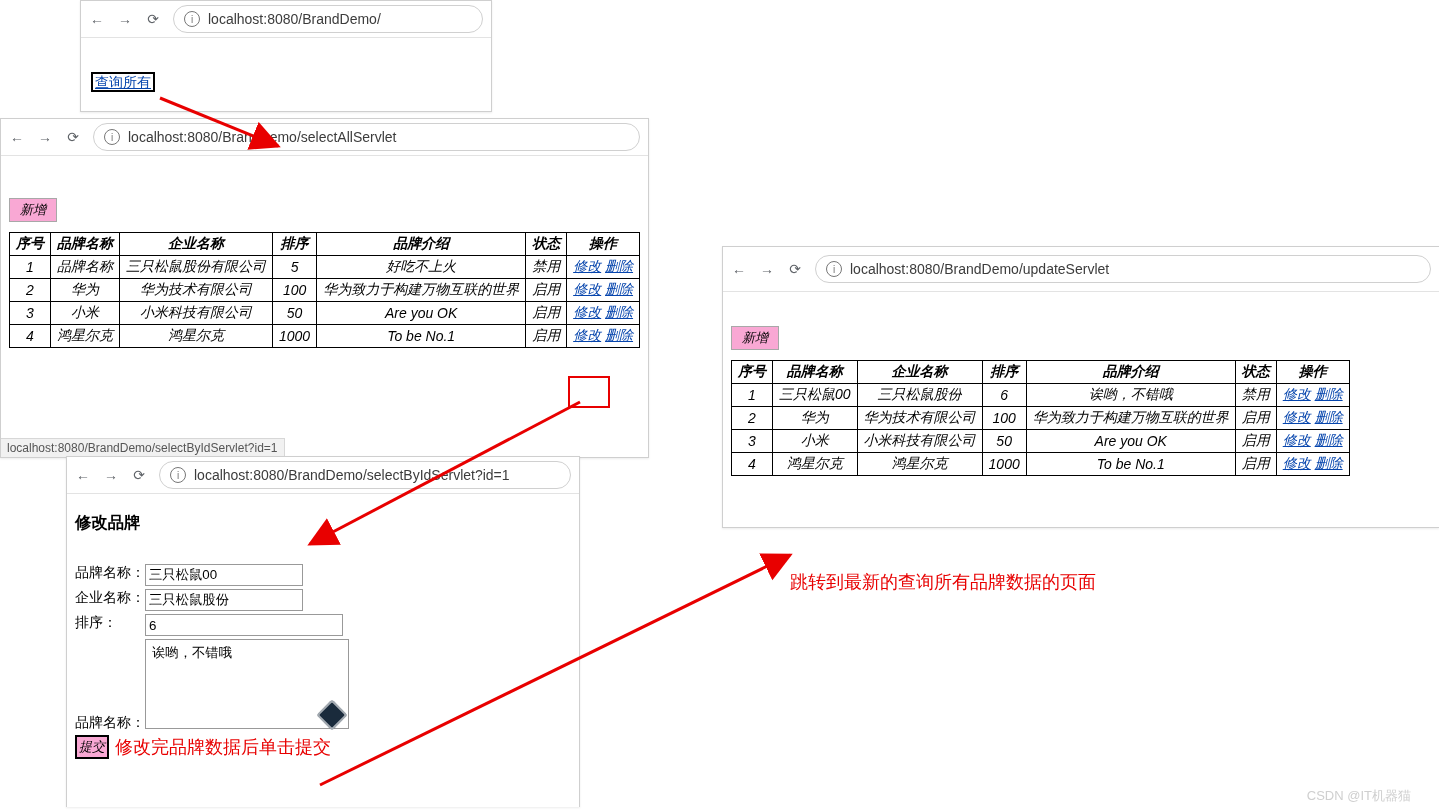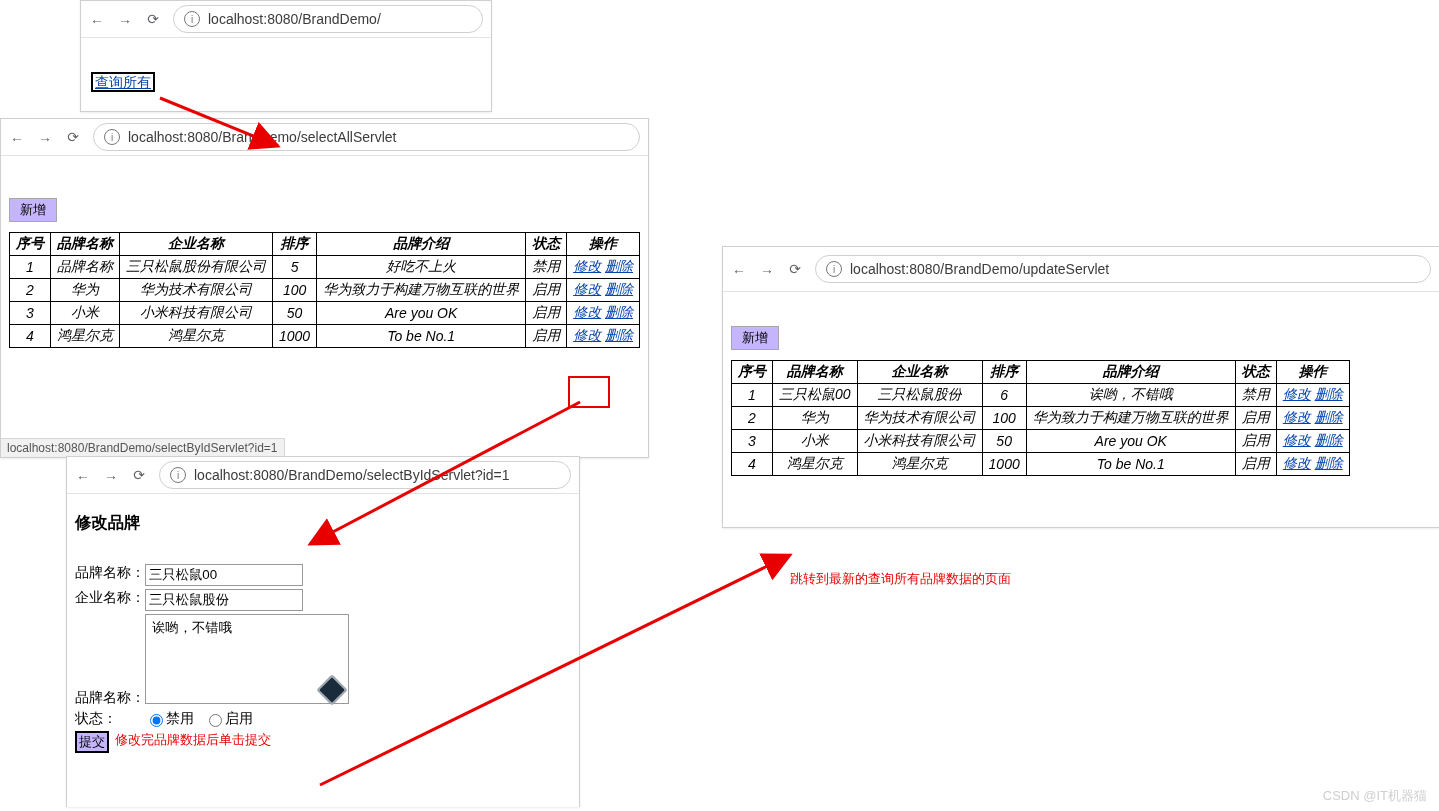--- a/index.html
+++ b/index.html
@@ -60,24 +60,25 @@
   table.data th, table.data td {
     border:1px solid #000;
     padding:2px 6px;
     text-align:center;
     white-space:nowrap;
   }
   a.link { color:#0645ad; text-decoration:underline; }
   .btn {
     display:inline-block;
     border:1px solid #a8a8a8;
-    background:#c4b5fd;
+    background:#f9a8d4;
     padding:2px 10px;
     margin:6px 8px;
     font-size:13px;
+    font-style:italic;
   }
   .red-box { border:2px solid #000000; padding:0 2px; }
   .status-bar {
     position:absolute;
     bottom:0;left:0;
     background:#f1f1f1;
     border:1px solid #d7d7d7;
     border-left:none;border-bottom:none;
     font-size:12px;
     color:#555;
@@ -108,25 +109,25 @@
     background:#1a2b3c;
     transform:rotate(45deg);
     border-radius:3px;
   }
   .ta-badge::after{
     content:"";position:absolute;inset:0;border:2px solid #fff;border-radius:3px;opacity:0.6;
   }
   .annot {
     position:absolute;
     color:#e80000;
-    font-size:13px;
+    font-size:18px;
   }
   .watermark {
     position:absolute;
-    right:12px;
+    right:28px;
     bottom:6px;
     color:#cfcfcf;
     font-size:13px;
   }
   svg.arrow { position:absolute; pointer-events:none; }
 </style>
 </head>
 <body>
 
 <div class="pane" style="left:80px;top:0;width:410px;height:110px;">
@@ -222,33 +223,30 @@
   </div>
   <h3>修改品牌</h3>
   <div class="form-row">
     <label>品牌名称：</label>
     <input type="text" value="三只松鼠00" style="">
   </div>
   <div class="form-row">
     <label>企业名称：</label>
     <input type="text" value="三只松鼠股份" style="">
   </div>
+  <div class="form-row">
+    <label>排序：</label>
+    <input type="text" style="width: 190px;" value="6">
+  </div>
   <div class="form-row" style="align-items:flex-end;">
     <label>品牌名称：</label>
     <div class="ta-wrap">
       <textarea style="">诶哟，不错哦</textarea>
       <span class="ta-badge"></span>
     </div>
-  </div>
-  <div class="form-row">
-    <label>状态：</label>
-    <input type="radio" checked="" style="">
-    <span style="margin-right:10px;">禁用</span>
-    <input type="radio" style="">
-    <span>启用</span>
   </div>
   <div class="form-row">
     <button class="btn red-box" style="margin:0;">提交</button>
     <span class="annot" style="position:static;margin-left:6px;">修改完品牌数据后单击提交</span>
   </div>
 </div>
 
 <div class="pane" style="left:722px;top:246px;width:716px;height:280px;border-right:none;">
   <div class="addr-bar" style="height:40px;">
     <span class="nav-btn">←</span>

